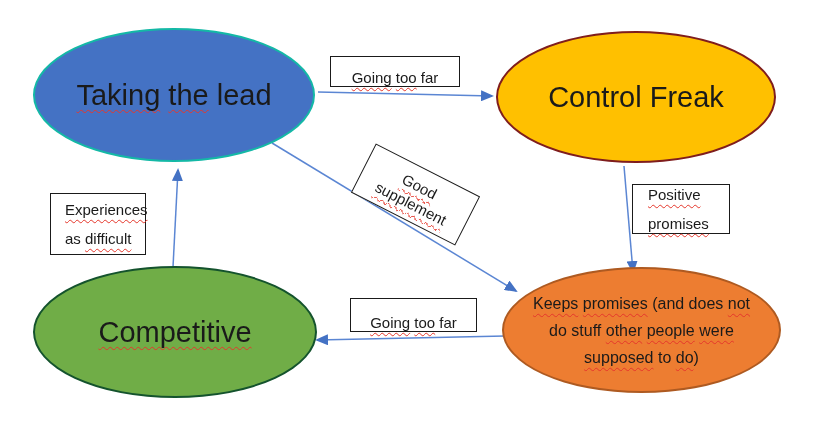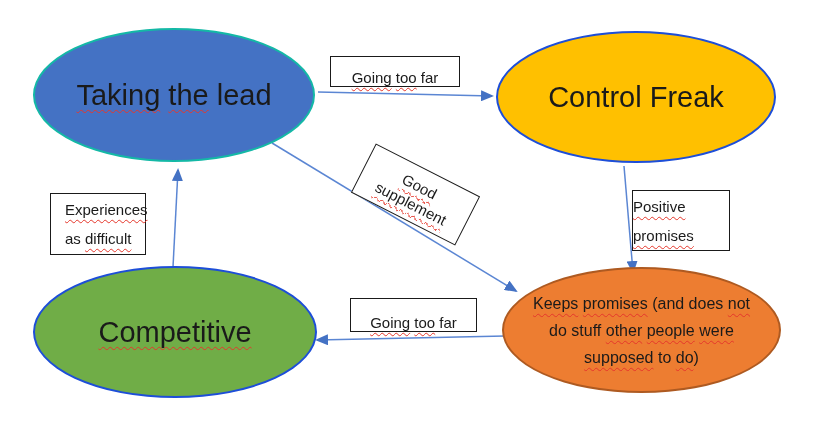--- a/index.html
+++ b/index.html
@@ -6,37 +6,37 @@
   .canvas{
     position:relative;width:828px;height:423px;background:#ffffff;overflow:hidden;
     font-family:"Liberation Sans",sans-serif;color:#1a1a1a;
   }
   .arrows{position:absolute;left:0;top:0;width:828px;height:423px;z-index:1;}
   .node{
     position:absolute;border-radius:50%;display:flex;align-items:center;justify-content:center;
     text-align:center;z-index:2;box-sizing:border-box;
   }
   .node-blue  {left:33px; top:28px; width:282px;height:134px;background:#4472C4;border:2px solid #14b8a6;}
-  .node-gold  {left:496px;top:31px; width:280px;height:132px;background:#FFC000;border:2px solid #1d4ed8;}
-  .node-green {left:33px; top:266px;width:284px;height:132px;background:#70AD47;border:2px solid #1d4ed8;}
+  .node-gold  {left:496px;top:31px; width:280px;height:132px;background:#FFC000;border:2px solid #7f1d1d;}
+  .node-green {left:33px; top:266px;width:284px;height:132px;background:#70AD47;border:2px solid #14532d;}
   .node-orange{left:502px;top:267px;width:279px;height:126px;background:#ED7D31;border:2px solid #AE5A21;}
   .node-title{font-size:29px;line-height:1.2;white-space:pre-wrap;}
   .node-text{font-size:16px;line-height:27px;padding:0 10px;}
   .node-text div{white-space:pre-wrap;}
   .labelbox{
     position:absolute;background:#ffffff;border:1.6px solid #1a1a1a;z-index:3;box-sizing:border-box;
     display:flex;align-items:flex-end;justify-content:center;font-size:15px;text-align:center;
   }
   .labelbox div{white-space:pre-wrap;}
   .lb-gtf-top   {left:330px;top:56px; width:130px;height:31px;}
   .lb-gtf-bottom{left:350px;top:298px;width:127px;height:34px;}
   .lb-col{flex-direction:column;align-items:flex-start;justify-content:center;}
   .lb-exp{left:50px;top:193px;width:96px;height:62px;padding-left:14px;}
   .lb-exp div{line-height:29px;}
-  .lb-pos{left:632px;top:190px;width:98px;height:61px;}
+  .lb-pos{left:632px;top:184px;width:98px;height:50px;padding-left:15px;}
   .lb-pos div{line-height:29px;}
   .lb-good{
     left:357px;top:167px;width:117px;height:55px;transform:rotate(27deg);
     flex-direction:column;align-items:center;justify-content:center;
   }
   .lb-good div{line-height:19px;}
   .sq{
     text-decoration-line:underline;text-decoration-style:wavy;
     text-decoration-color:#E5372B;text-decoration-thickness:1px;
     text-underline-offset:4px;text-decoration-skip-ink:none;

